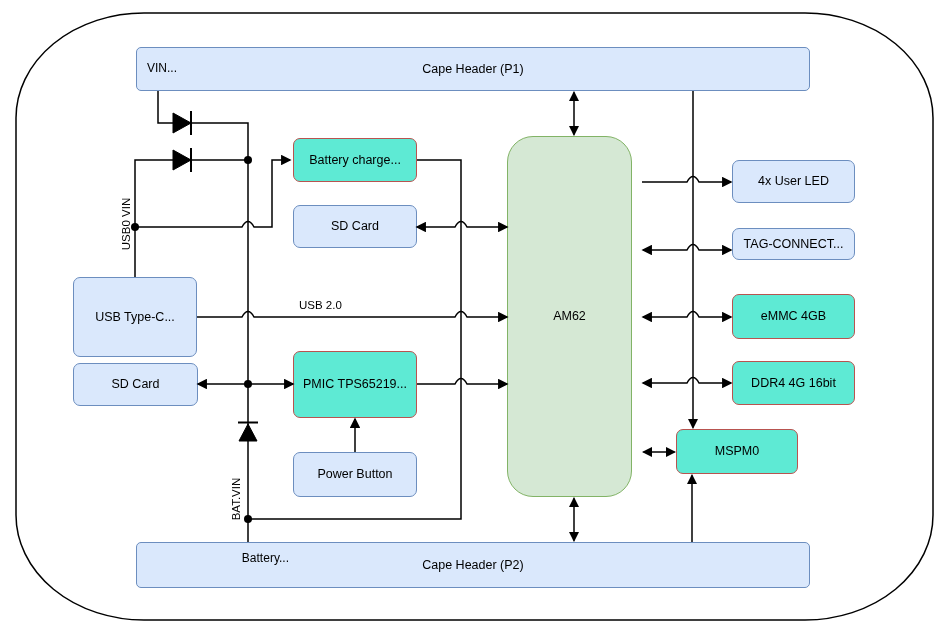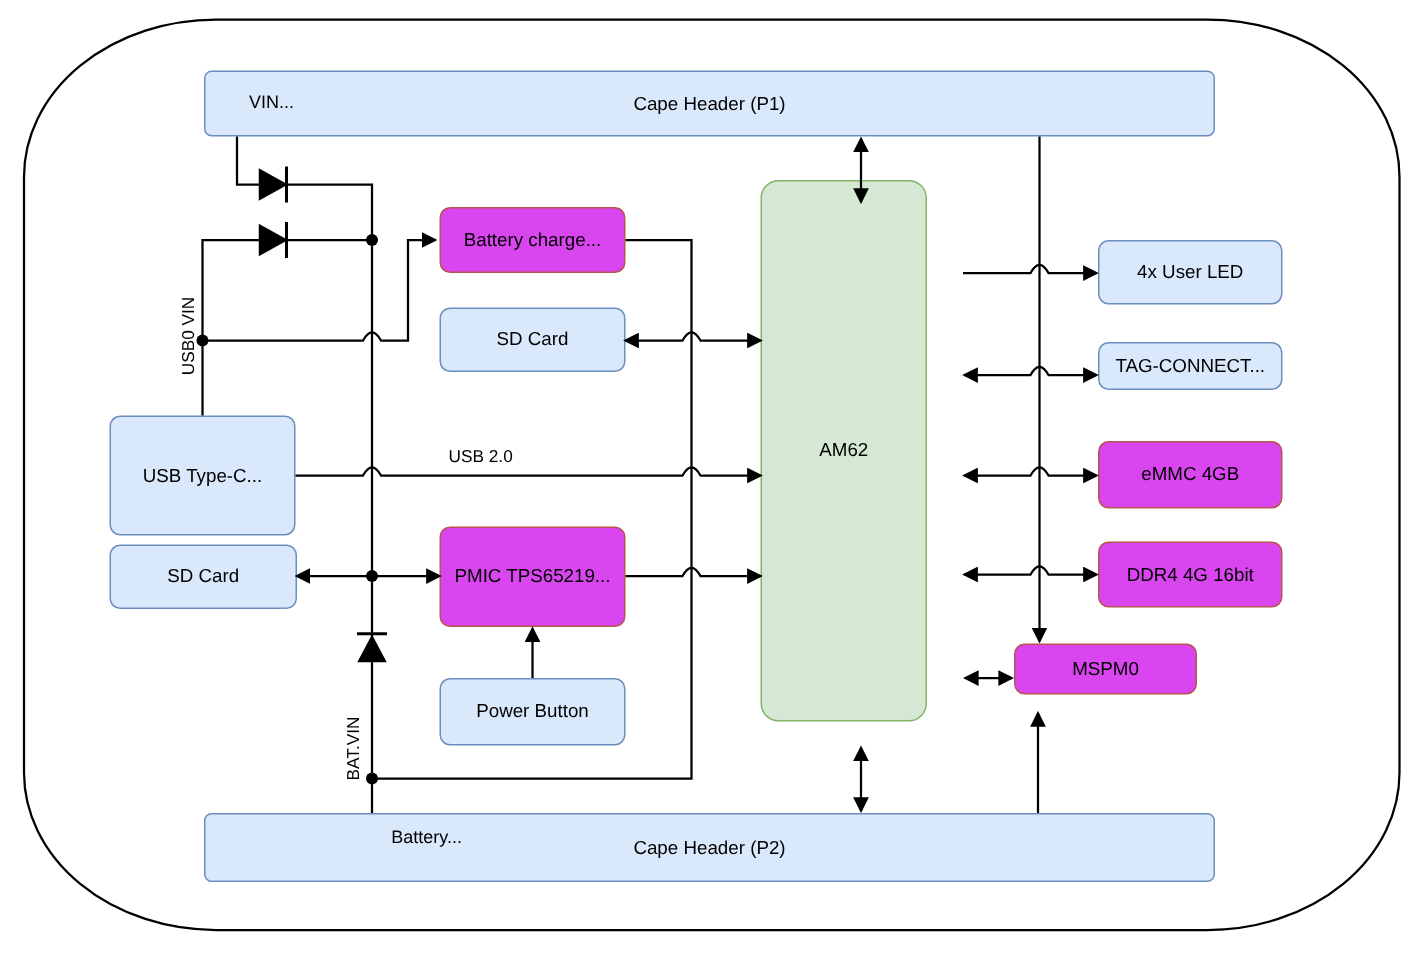--- a/index.html
+++ b/index.html
@@ -6,23 +6,23 @@
   .canvas {
     position:relative; width:950px; height:640px; background:#ffffff;
     font-family:"Liberation Sans", sans-serif; color:#000; overflow:hidden;
   }
   .block {
     position:absolute; display:flex; align-items:center; justify-content:center;
     box-sizing:border-box; border:1.5px solid #000; border-radius:7px;
     font-size:12.5px; text-align:center; line-height:1.15;
   }
   .blue  { background:#dae8fc; border-color:#6c8ebf; }
-  .red   { background:#d946ef; border-color:#b85450; }
+  .red   { background:#5eead4; border-color:#b85450; }
   .green { background:#d5e8d4; border-color:#82b366; }
-  .pin { position:absolute; font-size:12px; white-space:nowrap;margin-left:19px; }
+  .pin { position:absolute; font-size:12px; white-space:nowrap; }
   .pin-p1 { left:10px; top:50%; transform:translateY(-50%); }
   .pin-p2 { left:72px; top:9px; width:80px; text-align:right; }
   .wire-label { position:absolute; font-size:11.5px; white-space:nowrap; }
   .rot { transform:rotate(-90deg); }
   svg.wires { position:absolute; left:0; top:0; z-index:5; pointer-events:none; }
   .block { z-index:2; }
 </style>
 </head>
 <body>
 
@@ -50,41 +50,41 @@
   </div>
 
   <div class="block red" style="left:293px;top:351px;width:124px;height:67px">
     <span>PMIC TPS65219...</span>
   </div>
 
   <div class="block blue" style="left:293px;top:452px;width:124px;height:45px">
     <span>Power Button</span>
   </div>
 
-  <div class="block green" style="left:507px;top:120px;width:111px;height:361px;border-radius:12px">
+  <div class="block green" style="left:507px;top:136px;width:125px;height:361px;border-radius:26px">
     <span>AM62</span>
   </div>
 
   <div class="block blue" style="left:732px;top:160px;width:123px;height:43px">
     <span>4x User LED</span>
   </div>
 
   <div class="block blue" style="left:732px;top:228px;width:123px;height:32px">
     <span>TAG-CONNECT...</span>
   </div>
 
   <div class="block red" style="left:732px;top:294px;width:123px;height:45px">
     <span>eMMC 4GB</span>
   </div>
 
   <div class="block red" style="left:732px;top:361px;width:123px;height:44px">
     <span>DDR4 4G 16bit</span>
   </div>
 
-  <div class="block red" style="left:676px;top:429px;width:122px;height:34px">
+  <div class="block red" style="left:676px;top:429px;width:122px;height:45px">
     <span>MSPM0</span>
   </div>
 
   <div class="block blue" style="left:136px;top:542px;width:674px;height:46px;border-radius:5px">
     <span>Cape Header (P2)</span>
     <span class="pin pin-p2">Battery...</span>
   </div>
 
   <div class="wire-label rot" style="left:91px;top:218px;width:70px;text-align:center">USB0 VIN</div>
   <div class="wire-label rot" style="left:201px;top:493px;width:70px;text-align:center">BAT.VIN</div>

